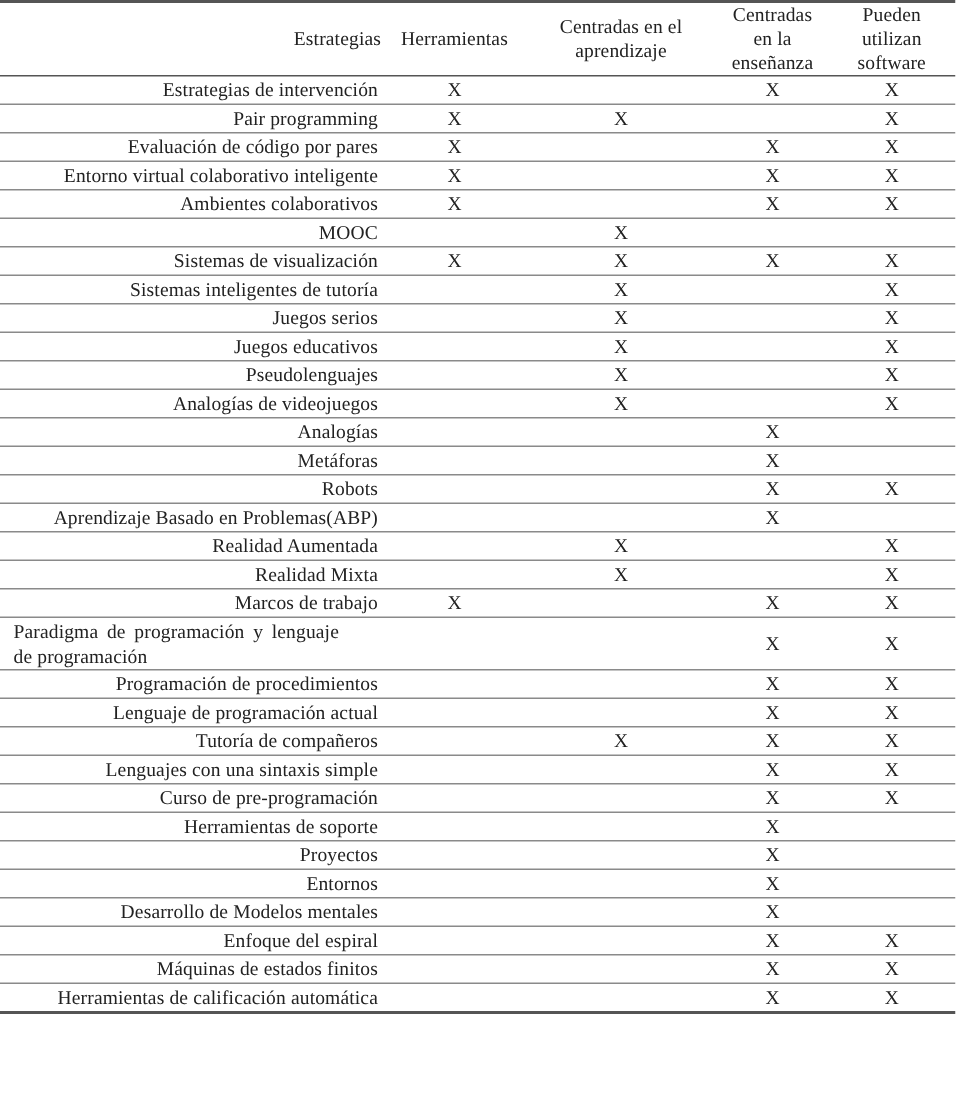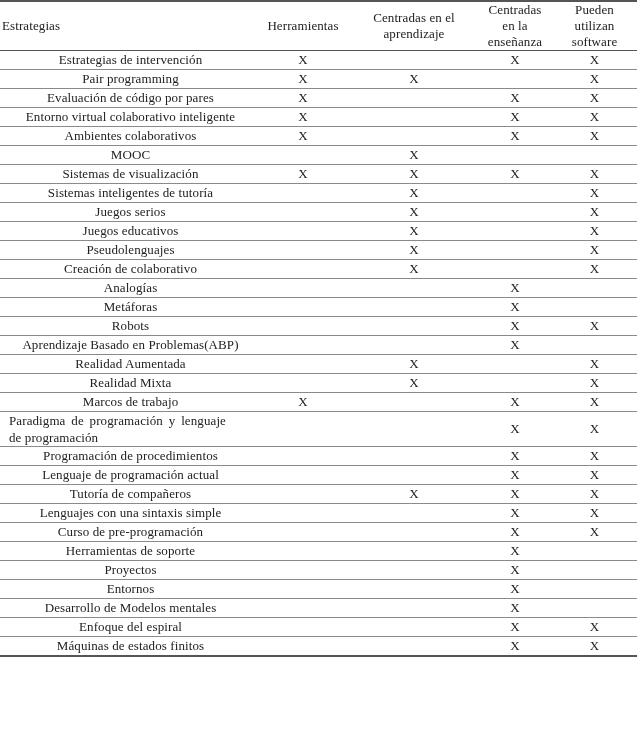--- a/index.html
+++ b/index.html
@@ -34,37 +34,37 @@
     th {
       font-weight: normal;
       text-align: center;
       vertical-align: middle;
       height: 48px;
       line-height: 16px;
       padding: 0 2px;
       color: #222;
     }
     th.first {
-      text-align: left;
+      text-align: right;
     }
     tbody tr {
       border-bottom: 1px solid #8a8a8a;
     }
     tbody tr:last-child {
       border-bottom: 2px solid #555;
     }
     td {
       height: 18px;
       padding: 0 4px;
       vertical-align: middle;
       line-height: 18px;
       color: #222;
     }
     td.name {
-      text-align: center;
+      text-align: right;
       padding-left: 9px;
     }
     td.name.wrap {
       line-height: 17px;
       padding-top: 0;
       padding-bottom: 0;
       text-align: justify;
       text-align-last: left;
       padding-right: 30px;
       font-family: Liberation Serif, serif;
@@ -166,21 +166,21 @@
         <td class="mark">X</td>
       </tr>
       <tr>
         <td class="name">Pseudolenguajes</td>
         <td class="mark"></td>
         <td class="mark">X</td>
         <td class="mark"></td>
         <td class="mark">X</td>
       </tr>
       <tr>
-        <td class="name">Creación de colaborativo</td>
+        <td class="name">Analogías de videojuegos</td>
         <td class="mark"></td>
         <td class="mark">X</td>
         <td class="mark"></td>
         <td class="mark">X</td>
       </tr>
       <tr>
         <td class="name">Analogías</td>
         <td class="mark"></td>
         <td class="mark"></td>
         <td class="mark">X</td>
@@ -300,19 +300,26 @@
       </tr>
       <tr>
         <td class="name">Enfoque del espiral</td>
         <td class="mark"></td>
         <td class="mark"></td>
         <td class="mark">X</td>
         <td class="mark">X</td>
       </tr>
       <tr>
         <td class="name">Máquinas de estados finitos</td>
+        <td class="mark"></td>
+        <td class="mark"></td>
+        <td class="mark">X</td>
+        <td class="mark">X</td>
+      </tr>
+      <tr>
+        <td class="name">Herramientas de calificación automática</td>
         <td class="mark"></td>
         <td class="mark"></td>
         <td class="mark">X</td>
         <td class="mark">X</td>
       </tr>
     </tbody>
 </table>
 
 </body></html>

